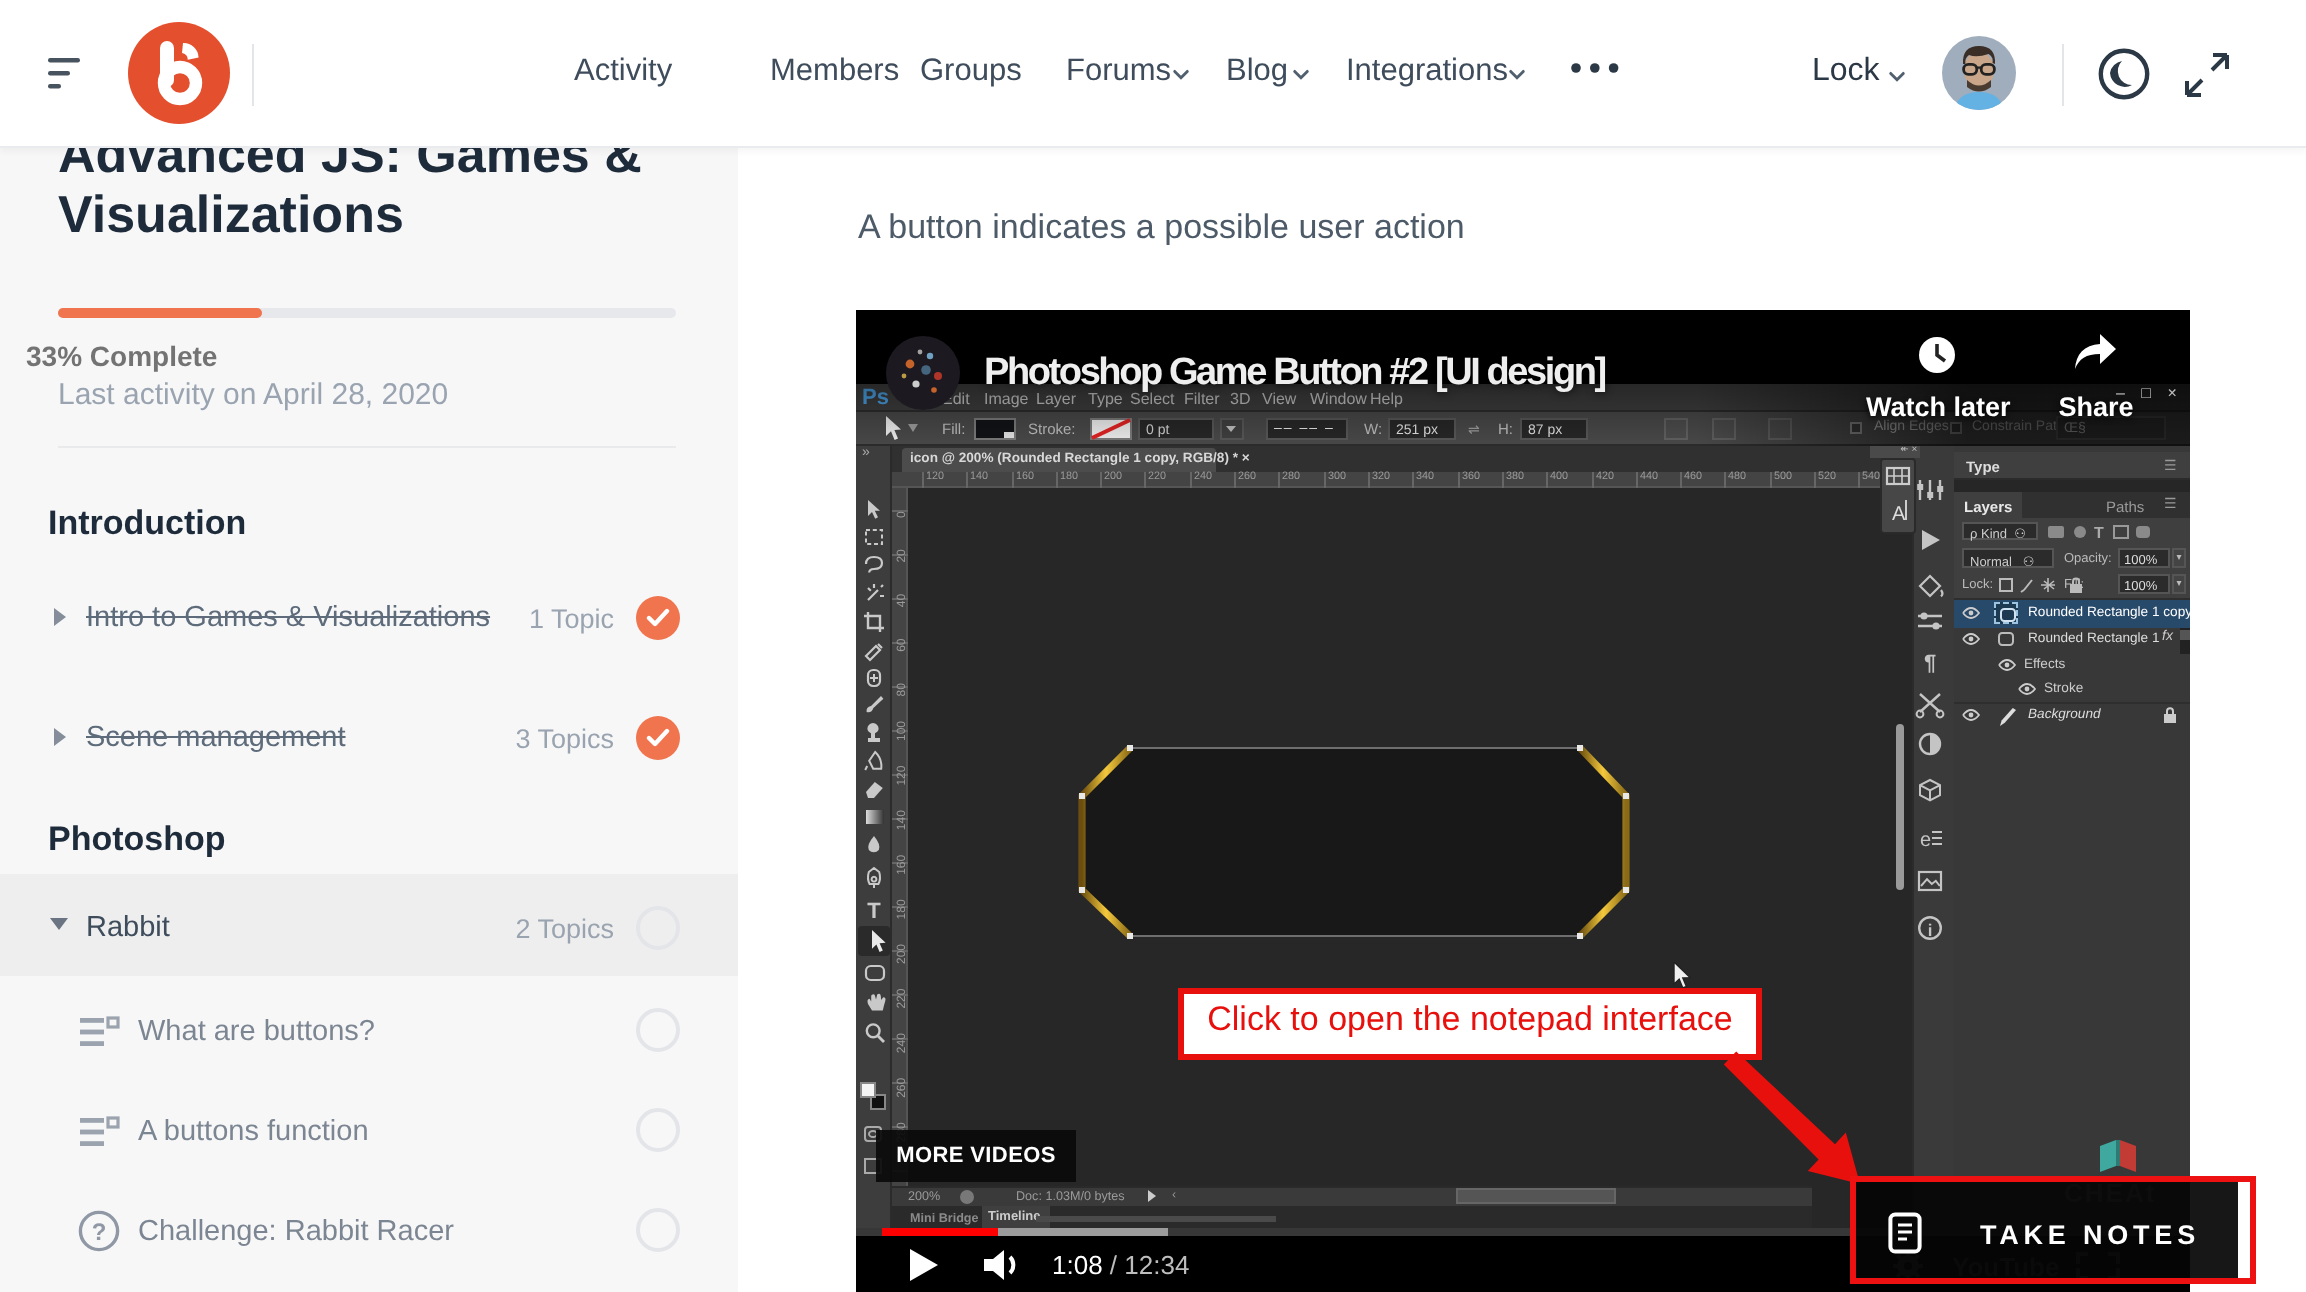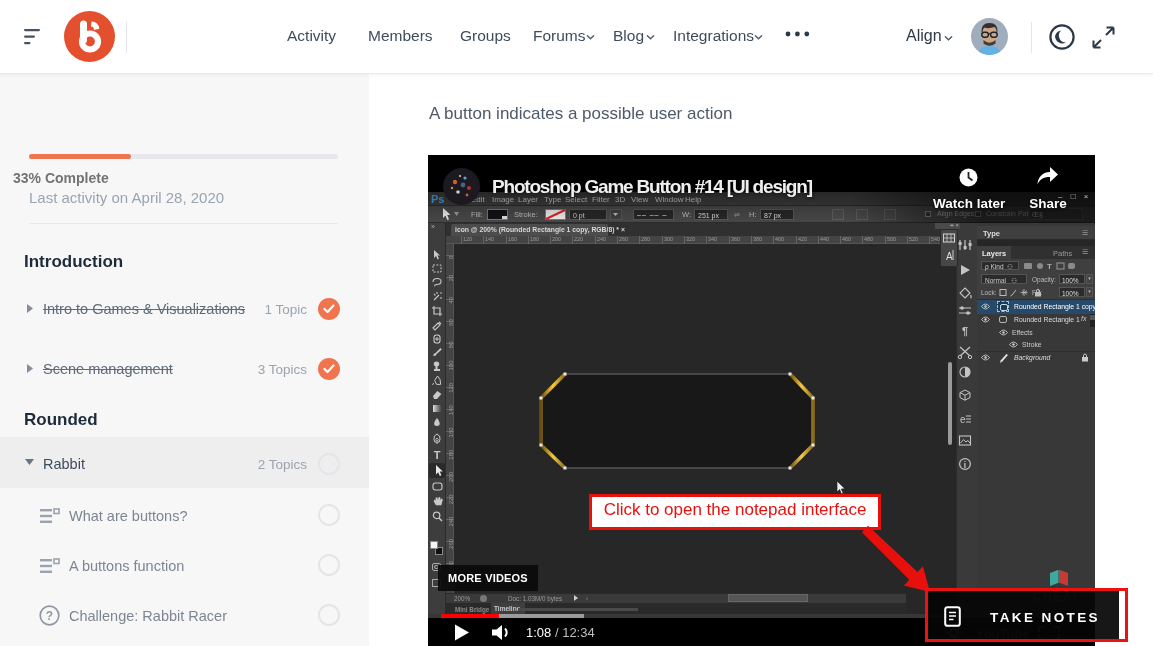--- a/index.html
+++ b/index.html
@@ -35,42 +35,42 @@
     </svg>
     <div class="abs" style="left:64px;top:11px;width:51px;height:51px;border-radius:50%;background:#e4502e;"></div>
     <svg class="abs" style="left:64px;top:11px" width="51" height="51" viewBox="0 0 51 51">
       <rect x="16" y="9.5" width="7" height="23" rx="3.5" fill="#fff"></rect>
       <circle cx="26" cy="30.5" r="8" fill="none" stroke="#fff" stroke-width="6.2"></circle>
       <path d="M27.5 10.5 a7.5 7.5 0 0 1 7.8 7.2 l-5.4 1.2 a3.2 3.2 0 0 0 -2.9 -3.4 z" fill="#fff"></path>
     </svg>
     <div class="abs" style="left:126px;top:22px;width:1px;height:31px;background:#e3e5e8;"></div>
 
     <div class="navlink" style="left:287px;">Activity</div>
-    <div class="navlink" style="left:368px;">Members</div>
+    <div class="navlink" style="left:385px;">Members</div>
     <div class="navlink" style="left:460px;">Groups</div>
     <div class="navlink" style="left:533px;">Forums</div>
     <svg class="caret" style="left:586px;" viewBox="0 0 10 10">
         <path d="M1.5 3 L5 6.5 L8.5 3" stroke="#51606f" stroke-width="1.6" fill="none" stroke-linecap="round"></path>
       </svg>
     <div class="navlink" style="left:613px;">Blog</div>
     <svg class="caret" style="left:646px;" viewBox="0 0 10 10">
         <path d="M1.5 3 L5 6.5 L8.5 3" stroke="#51606f" stroke-width="1.6" fill="none" stroke-linecap="round"></path>
       </svg>
     <div class="navlink" style="left:673px;">Integrations</div>
     <svg class="caret" style="left:754px;" viewBox="0 0 10 10">
         <path d="M1.5 3 L5 6.5 L8.5 3" stroke="#51606f" stroke-width="1.6" fill="none" stroke-linecap="round"></path>
       </svg>
     <div class="abs" style="left:785px;top:31px;width:26px;height:6px;">
       <svg width="26" height="6" viewBox="0 0 26 6">
           <circle cx="3" cy="3" r="2.4" fill="#2b3845"></circle>
           <circle cx="12.4" cy="3" r="2.4" fill="#2b3845"></circle>
           <circle cx="21.8" cy="3" r="2.4" fill="#2b3845"></circle>
         </svg>
     </div>
-    <div class="navlink" style="left:906px;top:27px;font-size:16px;color:#2b3845;">Align</div>
+    <div class="navlink" style="left:906px;top:27px;font-size:16px;color:#2b3845;">Lock</div>
     <svg class="caret" style="left:944px;top:34px;" viewBox="0 0 10 10">
         <path d="M1.5 3 L5 6.5 L8.5 3" stroke="#51606f" stroke-width="1.6" fill="none" stroke-linecap="round"></path>
       </svg>
 
     <svg class="abs" style="left:971px;top:18px;" width="37" height="37" viewBox="0 0 37 37">
       <defs>
           <clipPath id="avc">
             <circle cx="18.5" cy="18.5" r="18.5"></circle>
           </clipPath>
         </defs>
@@ -92,20 +92,21 @@
     </svg>
     <svg class="abs" style="left:1091px;top:25px" width="25" height="25" viewBox="0 0 25 25">
       <g stroke="#2b3845" stroke-width="2" fill="none">
         <path d="M15 10 L22.5 2.5 M22.5 2.5 h-7 M22.5 2.5 v7"></path>
         <path d="M10 15 L2.5 22.5 M2.5 22.5 h7 M2.5 22.5 v-7"></path>
       </g>
     </svg>
   </div>
 
   <div id="sb">
+    <div class="abs" style="left:29px;top:-12.5px;font-size:26px;line-height:30px;font-weight:bold;color:#1d2b3a;">Advanced JS: Games &amp;<br>Visualizations</div>
     <div class="abs" style="left:29px;top:80px;width:309px;height:5px;border-radius:3px;background:#e6e8eb;"></div>
     <div class="abs" style="left:29px;top:80px;width:102px;height:5px;border-radius:3px;background:#f0744e;"></div>
     <div class="abs" style="left:13px;top:96px;font-size:14px;font-weight:bold;color:#737373;">33% Complete</div>
     <div class="abs" style="left:29px;top:115px;font-size:15px;color:#9aa4b0;">Last activity on April 28, 2020</div>
     <div class="abs" style="left:29px;top:149px;width:309px;height:1px;background:#e8eaec;"></div>
 
     <div class="abs" style="left:24px;top:178px;font-size:17px;font-weight:bold;color:#1d2b3a;">Introduction</div>
 
     <svg class="abs" style="left:26px;top:229px" width="8" height="11" viewBox="0 0 8 11">
         <path d="M1 1 L7 5.5 L1 10 z" fill="#848d99"></path>
@@ -120,21 +121,21 @@
     <svg class="abs" style="left:26px;top:289px" width="8" height="11" viewBox="0 0 8 11">
         <path d="M1 1 L7 5.5 L1 10 z" fill="#848d99"></path>
       </svg>
     <div class="abs" style="left:43px;top:287px;font-size:14.5px;color:#5d6b7a;text-decoration:line-through;">Scene management</div>
     <div class="sbrow-count" style="top:288px;">3 Topics</div>
     <div class="ccirc done" style="top:284px;"></div>
     <svg class="abs" style="left:323px;top:290px" width="12" height="10" viewBox="0 0 12 10">
         <path d="M1.5 5 L4.5 8 L10.5 1.5" stroke="#fff" stroke-width="2.2" fill="none" stroke-linecap="round" stroke-linejoin="round"></path>
       </svg>
 
-    <div class="abs" style="left:24px;top:336px;font-size:17px;font-weight:bold;color:#1d2b3a;">Rounded</div>
+    <div class="abs" style="left:24px;top:336px;font-size:17px;font-weight:bold;color:#1d2b3a;">Photoshop</div>
 
     <div class="abs" style="left:0;top:363px;width:369px;height:51px;background:#eeeeef;"></div>
     <svg class="abs" style="left:24px;top:384px" width="11" height="8" viewBox="0 0 11 8">
         <path d="M1 1 L5.5 7 L10 1 z" fill="#6a7482"></path>
       </svg>
     <div class="abs" style="left:43px;top:382px;font-size:14.5px;color:#3e4c5c;">Rabbit</div>
     <div class="sbrow-count" style="top:383px;">2 Topics</div>
     <div class="ccirc empty" style="top:379px;"></div>
 
     <svg class="subicon" style="top:434px;" width="20" height="16" viewBox="0 0 20 16">
@@ -516,21 +517,21 @@
 <circle cx="12" cy="14" r="2.2" fill="#d96c2c"></circle>
           <circle cx="22" cy="10" r="1.6" fill="#7ab0d4"></circle>
 <circle cx="26" cy="20" r="2" fill="#c0392b"></circle>
           <circle cx="15" cy="24" r="1.8" fill="#e0e0e0"></circle>
 <circle cx="20" cy="17" r="2.4" fill="#4a6e8a"></circle>
           <circle cx="9" cy="20" r="1.2" fill="#caa84a"></circle>
 <circle cx="24" cy="27" r="1.4" fill="#d96c2c"></circle>
           <circle cx="17" cy="8" r="1.2" fill="#b0b0b0"></circle>
 </g>
       </svg>
-<div class="abs" style="left:64px;top:21px;font-size:19px;font-weight:bold;color:#eee;letter-spacing:-1.2px;z-index:4;text-shadow:0 0 4px rgba(0,0,0,0.8);white-space:nowrap;">Photoshop Game Button #14 [UI design]</div>
+<div class="abs" style="left:64px;top:21px;font-size:19px;font-weight:bold;color:#eee;letter-spacing:-1.2px;z-index:4;text-shadow:0 0 4px rgba(0,0,0,0.8);white-space:nowrap;">Photoshop Game Button #2 [UI design]</div>
 <svg class="abs" style="left:531px;top:13px;z-index:4" width="19" height="19" viewBox="0 0 19 19">
         <circle cx="9.5" cy="9.5" r="9" fill="#fff"></circle>
         <path d="M9.5 4 v5.5 l4 3" stroke="#222" stroke-width="1.8" fill="none"></path>
       </svg>
 <div class="abs" style="left:505px;top:41px;width:70px;text-align:center;font-size:13.5px;font-weight:bold;color:#fff;z-index:4;text-shadow:0 1px 3px rgba(0,0,0,0.9);white-space:nowrap;">Watch later</div>
 <svg class="abs" style="left:608px;top:11px;z-index:4" width="24" height="21" viewBox="0 0 24 21">
         <path d="M14 1 l8 7.5 L14 16 v-5 C7 11 3.5 13.5 1.5 18.5 2 11 6 6.5 14 6 z" fill="#fff"></path>
       </svg>
 <div class="abs" style="left:590px;top:41px;width:60px;text-align:center;font-size:13.5px;font-weight:bold;color:#fff;z-index:4;text-shadow:0 1px 3px rgba(0,0,0,0.9);">Share</div>
 <div class="abs" style="left:10px;top:410px;width:100px;height:26px;background:rgba(10,10,10,0.92);color:#fff;font-size:11px;font-weight:bold;text-align:center;line-height:26px;z-index:5;letter-spacing:0.2px;">MORE VIDEOS</div>

